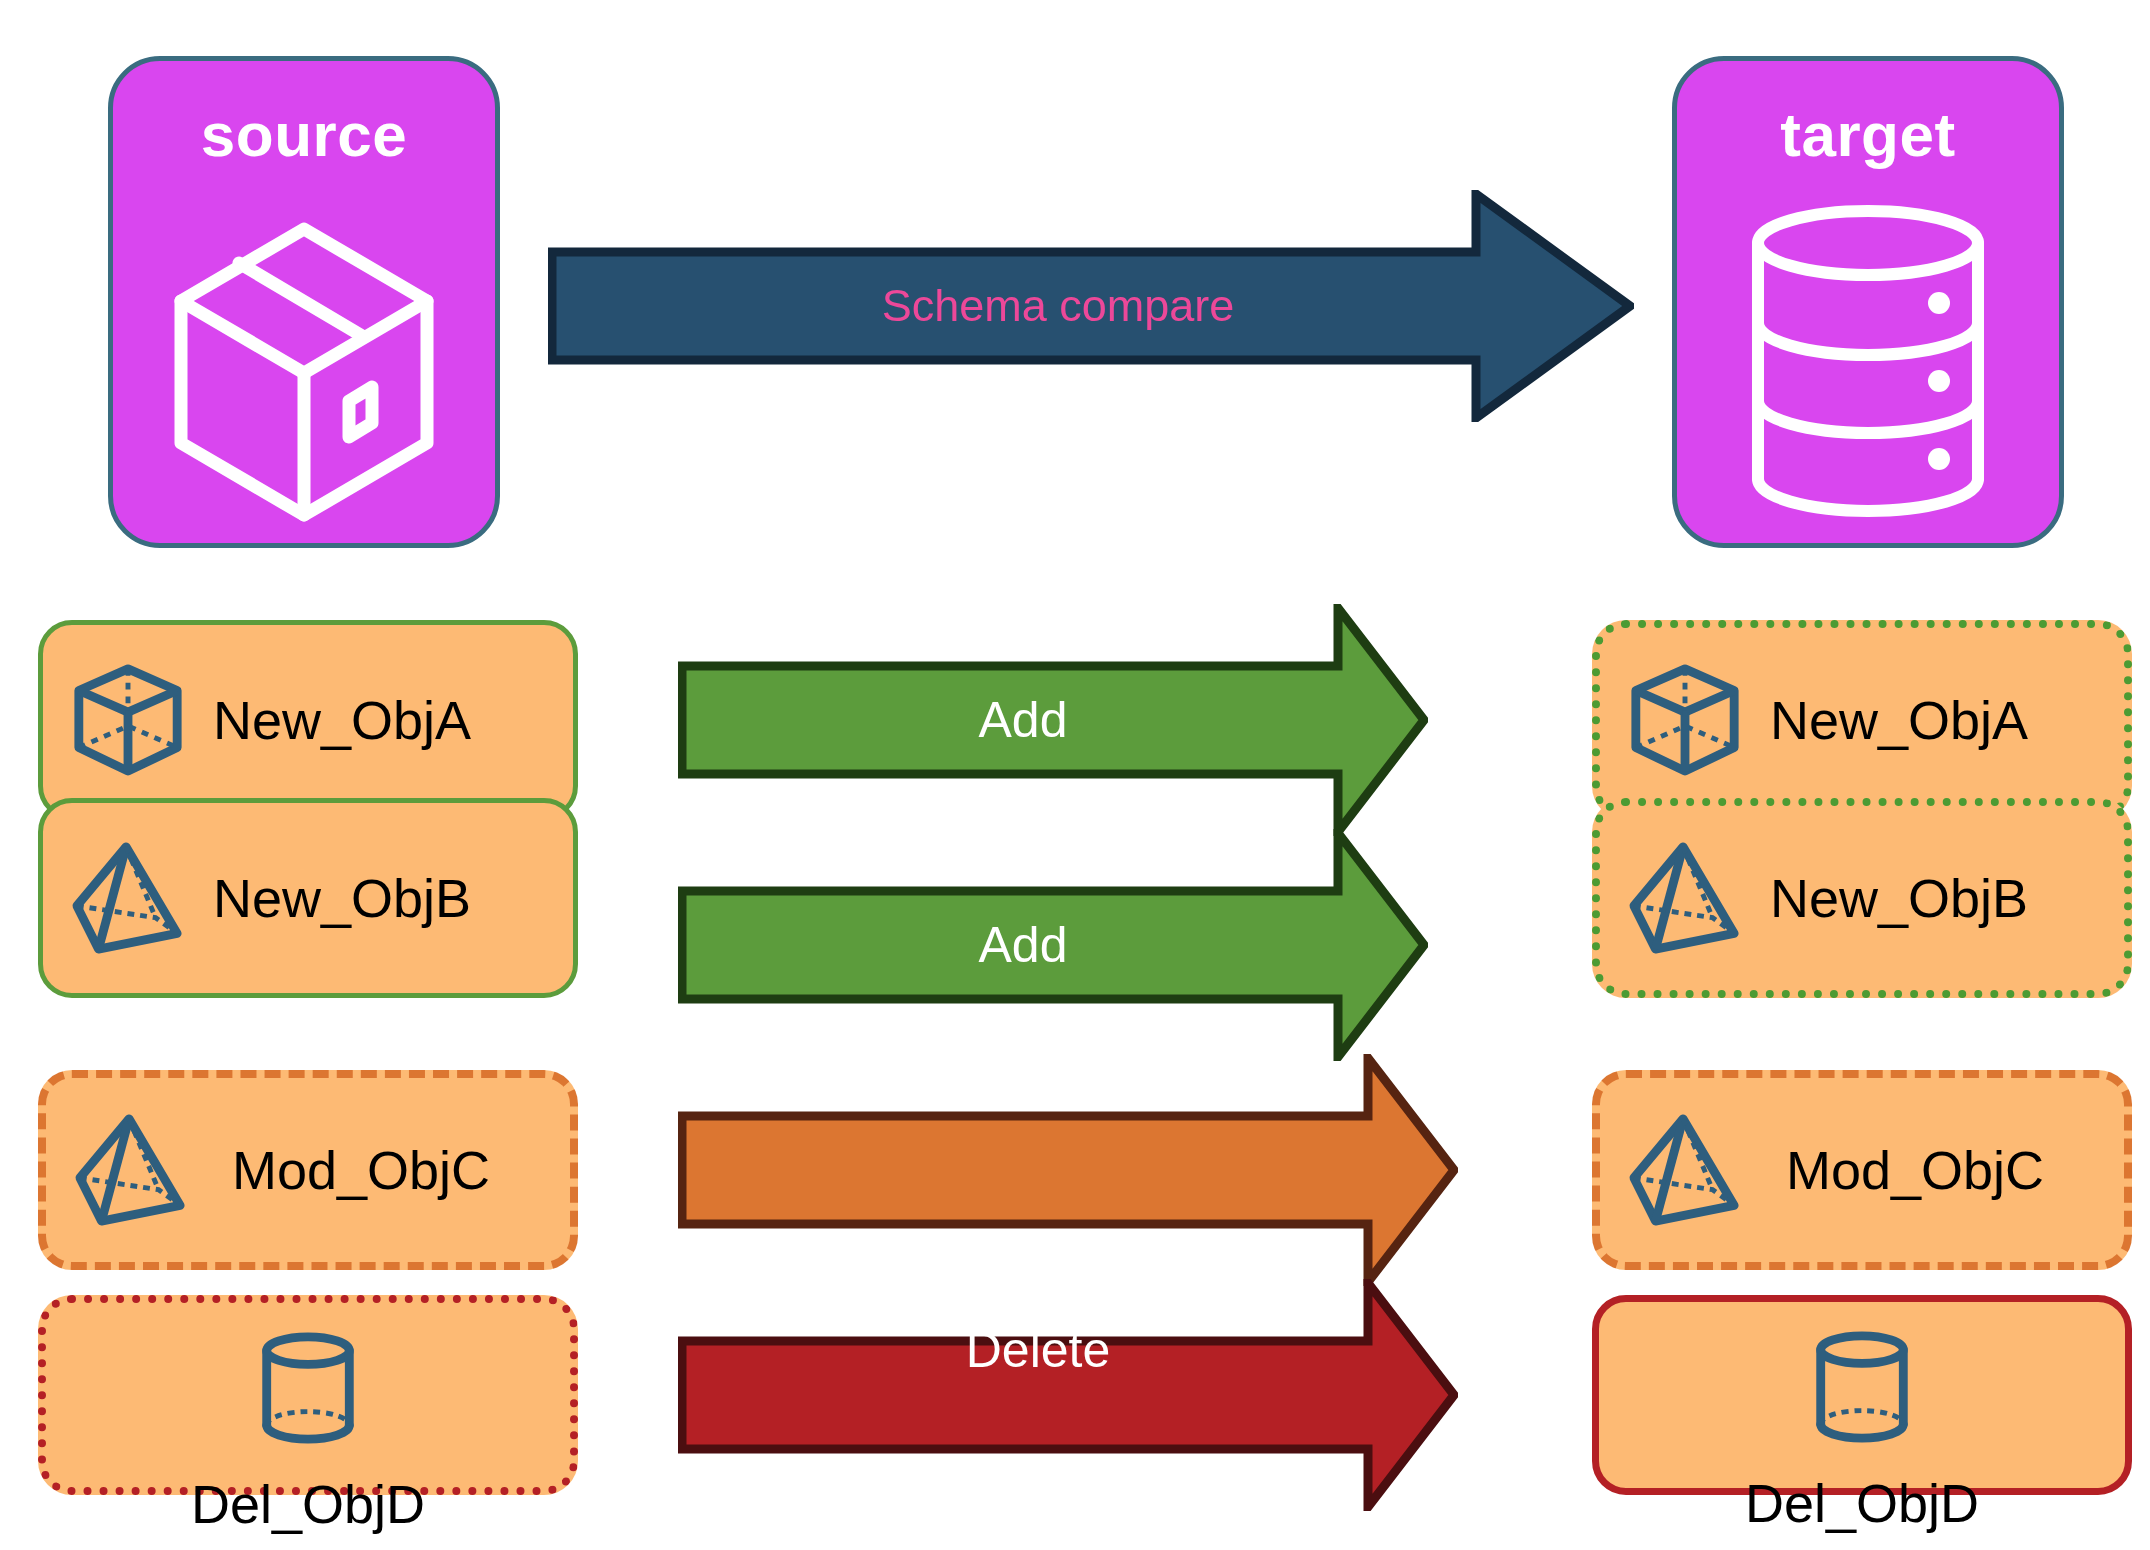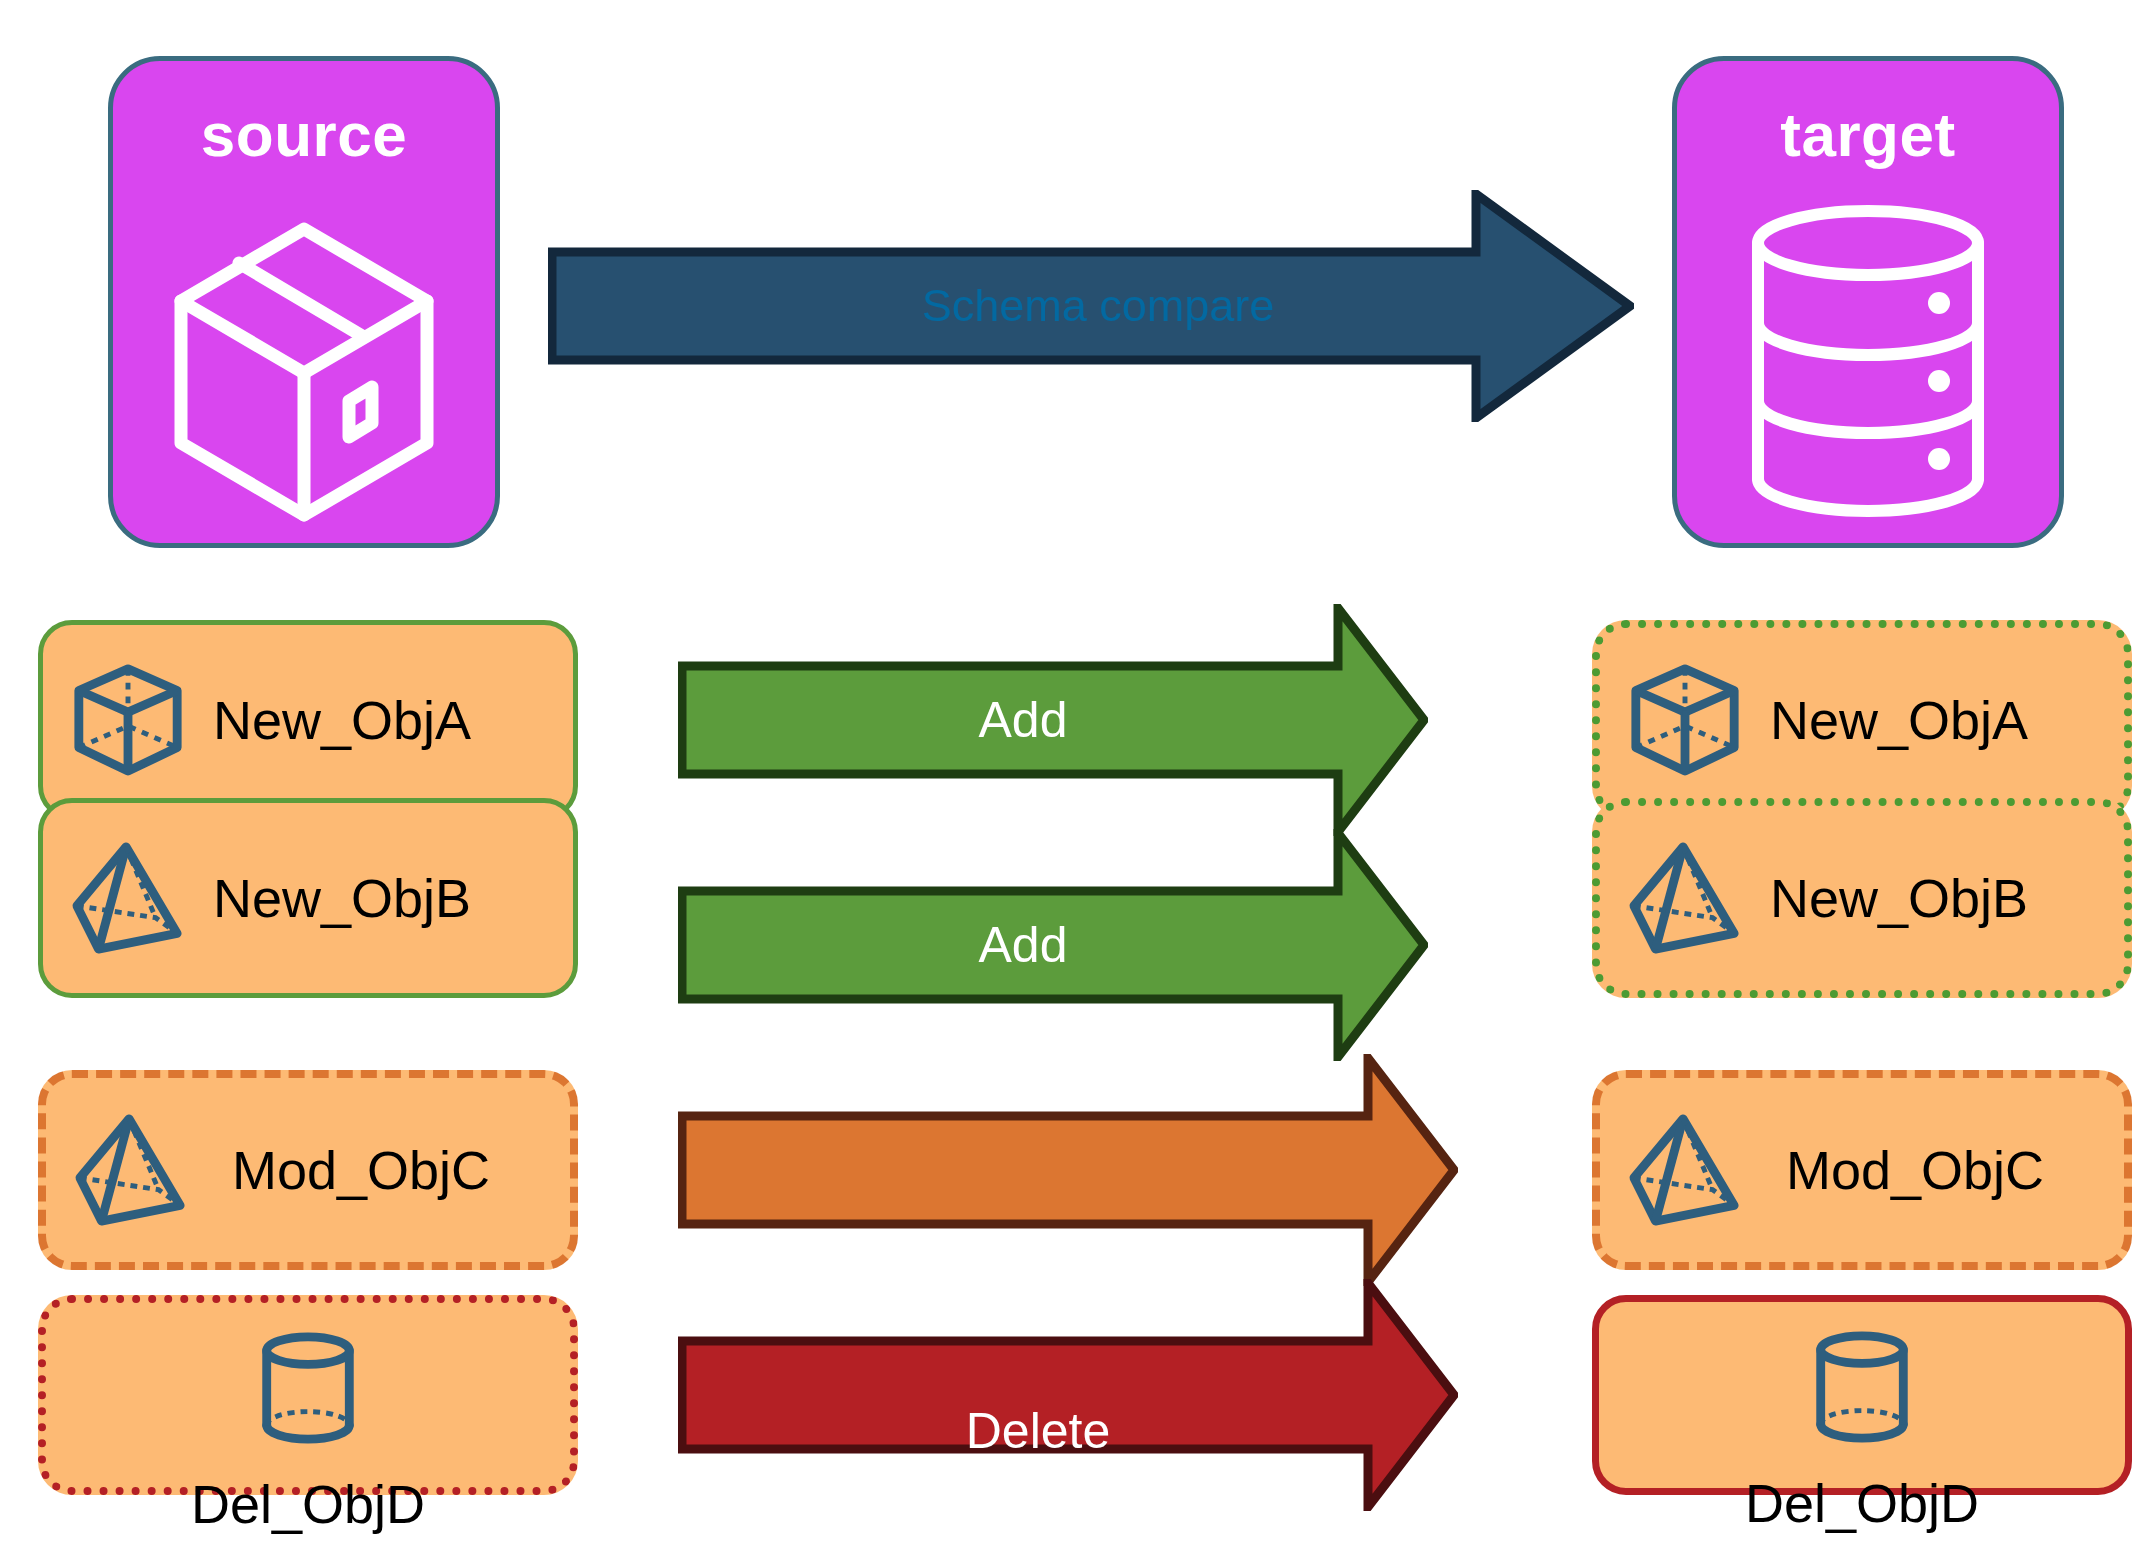--- a/index.html
+++ b/index.html
@@ -15,21 +15,21 @@
   #tgt-card{left:1672px;top:56px;}
   .endpoint-title{position:absolute;left:0;right:0;top:38px;text-align:center;
        color:#ffffff;font-size:62px;font-weight:bold;letter-spacing:.5px;}
   .endpoint-icon{position:absolute;left:0;right:0;top:140px;
        display:flex;justify-content:center;}
 
   
   #compare-arrow{position:absolute;left:548px;top:190px;width:1086px;height:232px;}
   #compare-label{position:absolute;left:548px;top:190px;width:1020px;height:232px;
       display:flex;align-items:center;justify-content:center;
-      color:#0369a1;font-size:45px;margin-left:40px;}
+      color:#ec4899;font-size:45px;}
 
   
   .obj-box{position:absolute;width:540px;height:200px;
        background:#fdba74;border-radius:34px;box-sizing:border-box;
        display:flex;align-items:center;}
   .obj-box.left{left:38px;}
   .obj-box.right{left:1592px;}
   .obj-icon{width:170px;flex:0 0 170px;display:flex;align-items:center;justify-content:center;}
   .obj-label{font-size:54px;color:#000;white-space:nowrap;}
 
@@ -47,21 +47,21 @@
   .arr0{left:678px;top:604px;width:750px;}
   .arr1{left:678px;top:829px;width:750px;}
   .arr2{left:678px;top:1054px;width:780px;}
   .arr3{left:678px;top:1279px;width:780px;}
   .action-label{position:absolute;height:232px;
        display:flex;align-items:center;justify-content:center;
        color:#ffffff;font-size:50px;pointer-events:none;margin-left:15px;}
   .lab0{left:678px;top:604px;width:660px;}
   .lab1{left:678px;top:829px;width:660px;}
   .lab2{left:678px;top:1054px;width:690px;}
-  .lab3{left:678px;top:1315px;width:690px;}
+  .lab3{left:678px;top:1234px;width:690px;}
 </style>
 </head>
 <body>
 
 <div id="stage">
 
   <div id="src-card" class="endpoint">
     <div class="endpoint-title">source</div>
     <div class="endpoint-icon">
       <svg width="290" height="330" viewBox="0 0 290 330">

